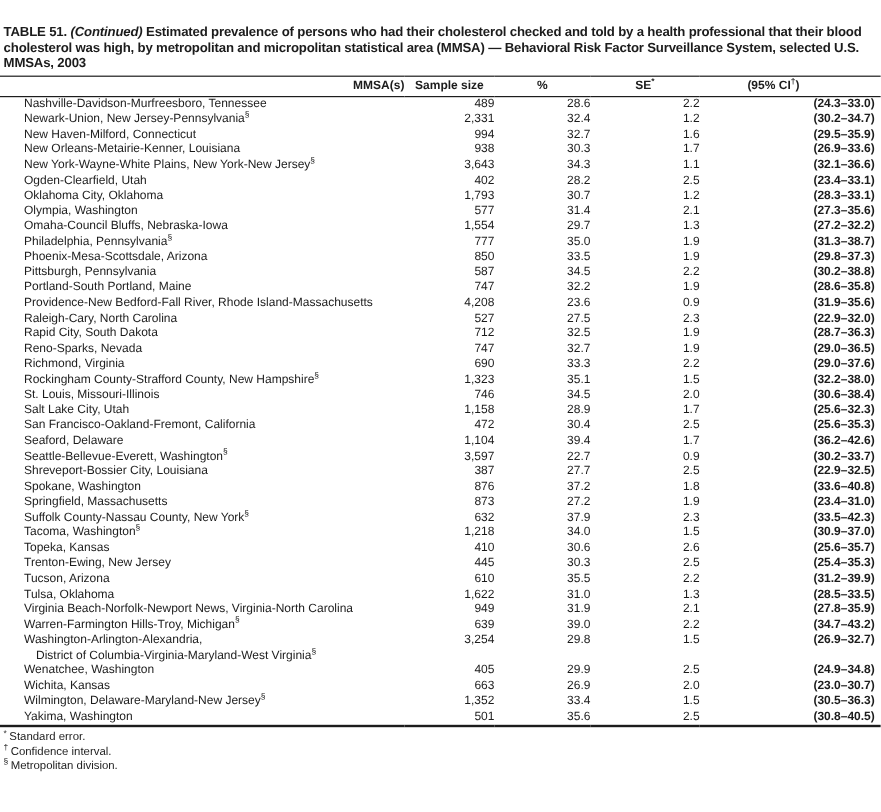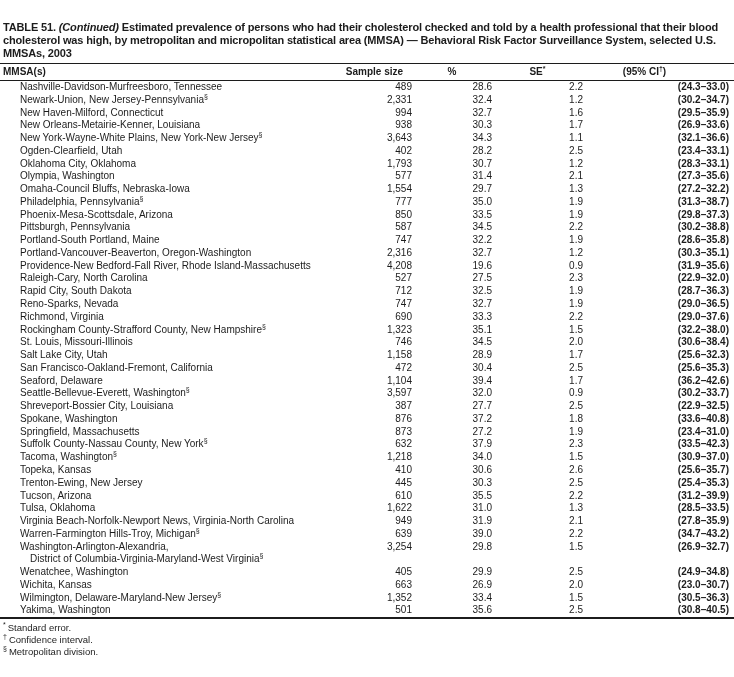--- a/index.html
+++ b/index.html
@@ -28,21 +28,21 @@
   col.w-se    { width:91px;  }
   col.w-ci    { width:151px; }
 
   thead th {
     border-top:1px solid #1c1c1c;
     border-bottom:1px solid #1c1c1c;
     font-size:10px; font-weight:bold; line-height:12px;
     padding:2px 0 2px 0; vertical-align:bottom;
     white-space:nowrap;
   }
-  th.h-mmsa { text-align:left; padding-left:3px; }
+  th.h-mmsa { text-align:right; padding-left:3px; }
   th.h-ci   { padding-right:28px; }
 
   tbody td {
     font-size:10px; line-height:12.77px; padding:0;
     white-space:nowrap; vertical-align:top;
   }
   td.c-mmsa { padding-left:20px; text-align:left; }
   td.c-num  { text-align:right; }
   td.c-ci   { padding-right:5px;font-weight:bold; }
   .line2    { padding-left:10px; }
@@ -165,30 +165,23 @@
           <td class="c-num c-ci">(30.2–38.8)</td>
         </tr>
         <tr>
           <td class="c-mmsa">Portland-South Portland, Maine</td>
           <td class="c-num">747</td>
           <td class="c-num">32.2</td>
           <td class="c-num">1.9</td>
           <td class="c-num c-ci">(28.6–35.8)</td>
         </tr>
         <tr>
-          <td class="c-mmsa">Portland-Vancouver-Beaverton, Oregon-Washington</td>
-          <td class="c-num">2,316</td>
-          <td class="c-num">32.7</td>
-          <td class="c-num">1.2</td>
-          <td class="c-num c-ci">(30.3–35.1)</td>
-        </tr>
-        <tr>
           <td class="c-mmsa">Providence-New Bedford-Fall River, Rhode Island-Massachusetts</td>
           <td class="c-num">4,208</td>
-          <td class="c-num">19.6</td>
+          <td class="c-num">23.6</td>
           <td class="c-num">0.9</td>
           <td class="c-num c-ci">(31.9–35.6)</td>
         </tr>
         <tr>
           <td class="c-mmsa">Raleigh-Cary, North Carolina</td>
           <td class="c-num">527</td>
           <td class="c-num">27.5</td>
           <td class="c-num">2.3</td>
           <td class="c-num c-ci">(22.9–32.0)</td>
         </tr>
@@ -244,21 +237,21 @@
         <tr>
           <td class="c-mmsa">Seaford, Delaware</td>
           <td class="c-num">1,104</td>
           <td class="c-num">39.4</td>
           <td class="c-num">1.7</td>
           <td class="c-num c-ci">(36.2–42.6)</td>
         </tr>
         <tr>
           <td class="c-mmsa">Seattle-Bellevue-Everett, Washington<sup>§</sup></td>
           <td class="c-num">3,597</td>
-          <td class="c-num">32.0</td>
+          <td class="c-num">22.7</td>
           <td class="c-num">0.9</td>
           <td class="c-num c-ci">(30.2–33.7)</td>
         </tr>
         <tr>
           <td class="c-mmsa">Shreveport-Bossier City, Louisiana</td>
           <td class="c-num">387</td>
           <td class="c-num">27.7</td>
           <td class="c-num">2.5</td>
           <td class="c-num c-ci">(22.9–32.5)</td>
         </tr>

